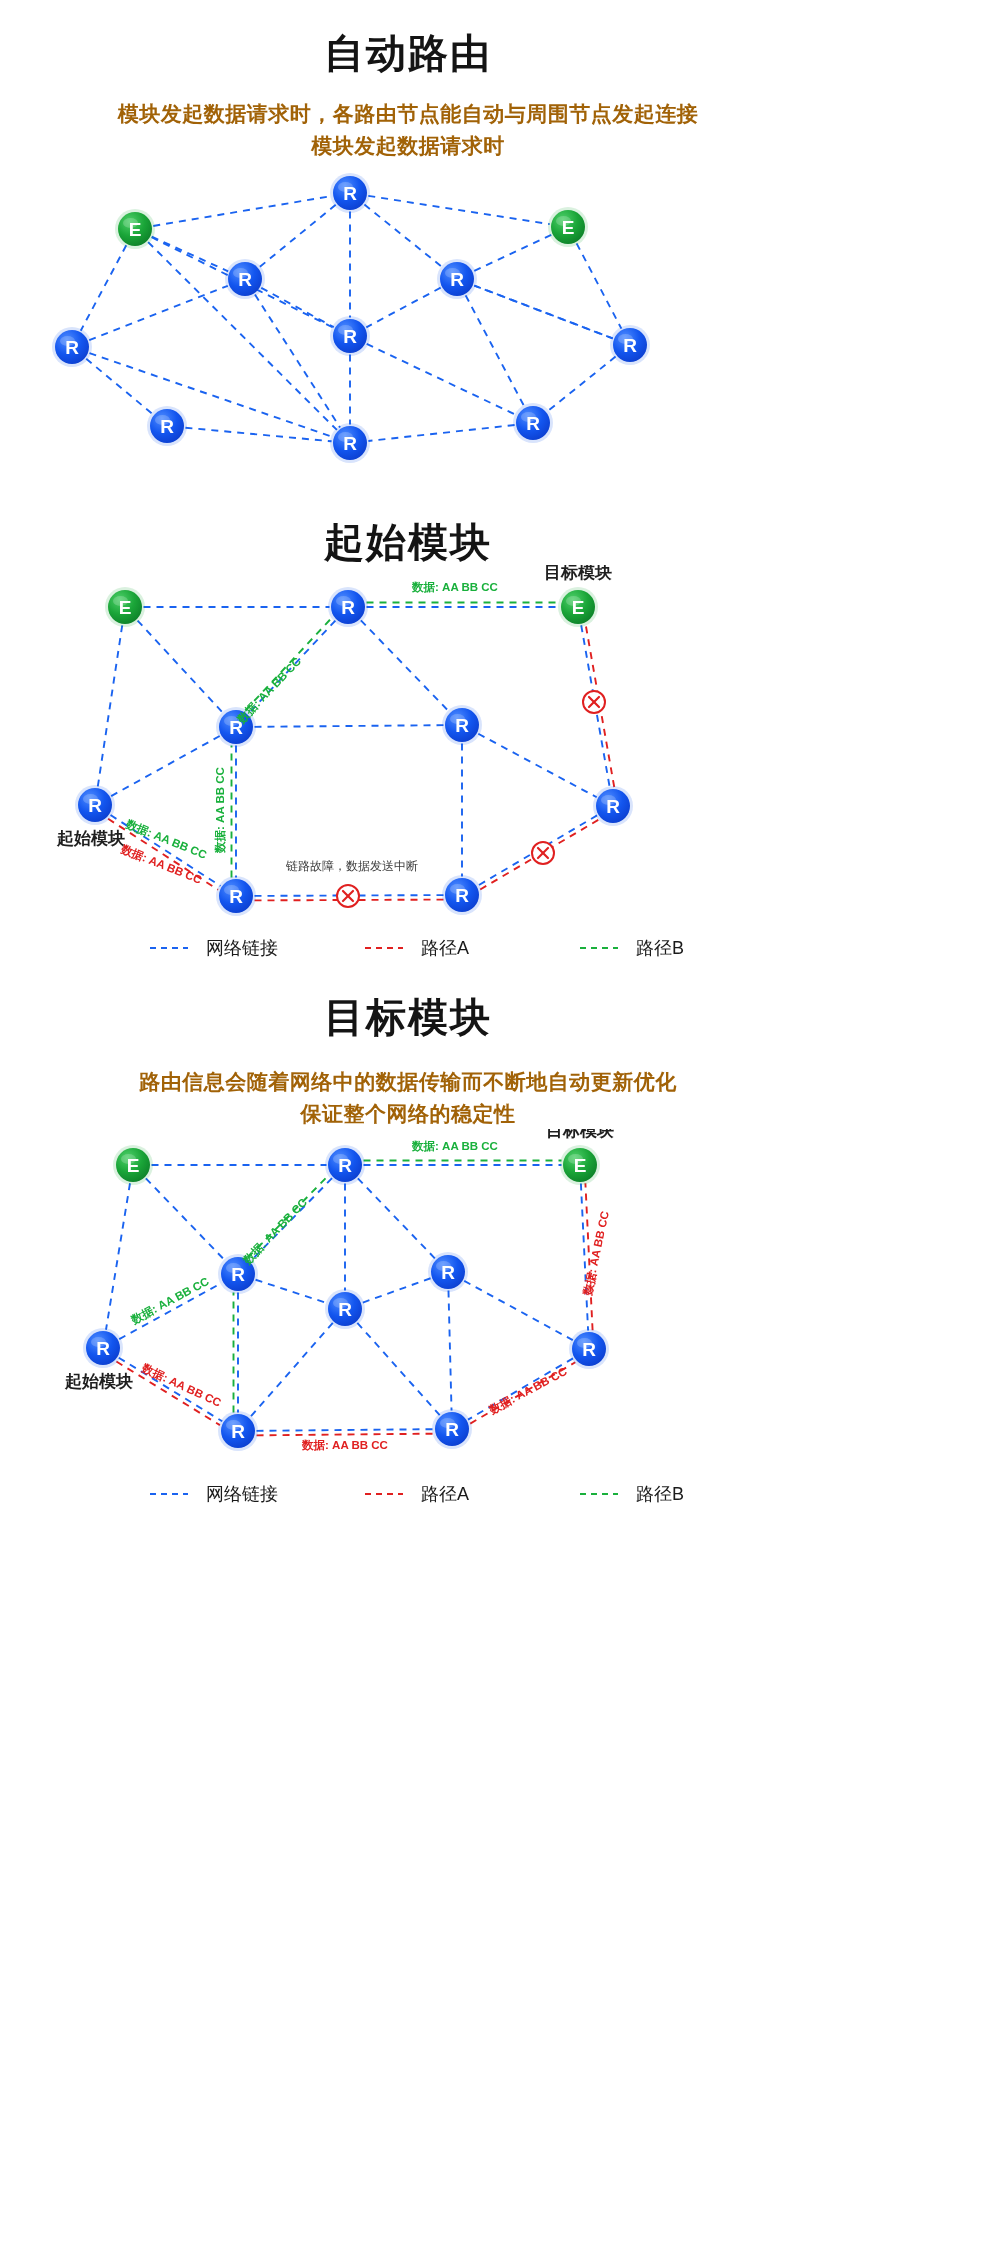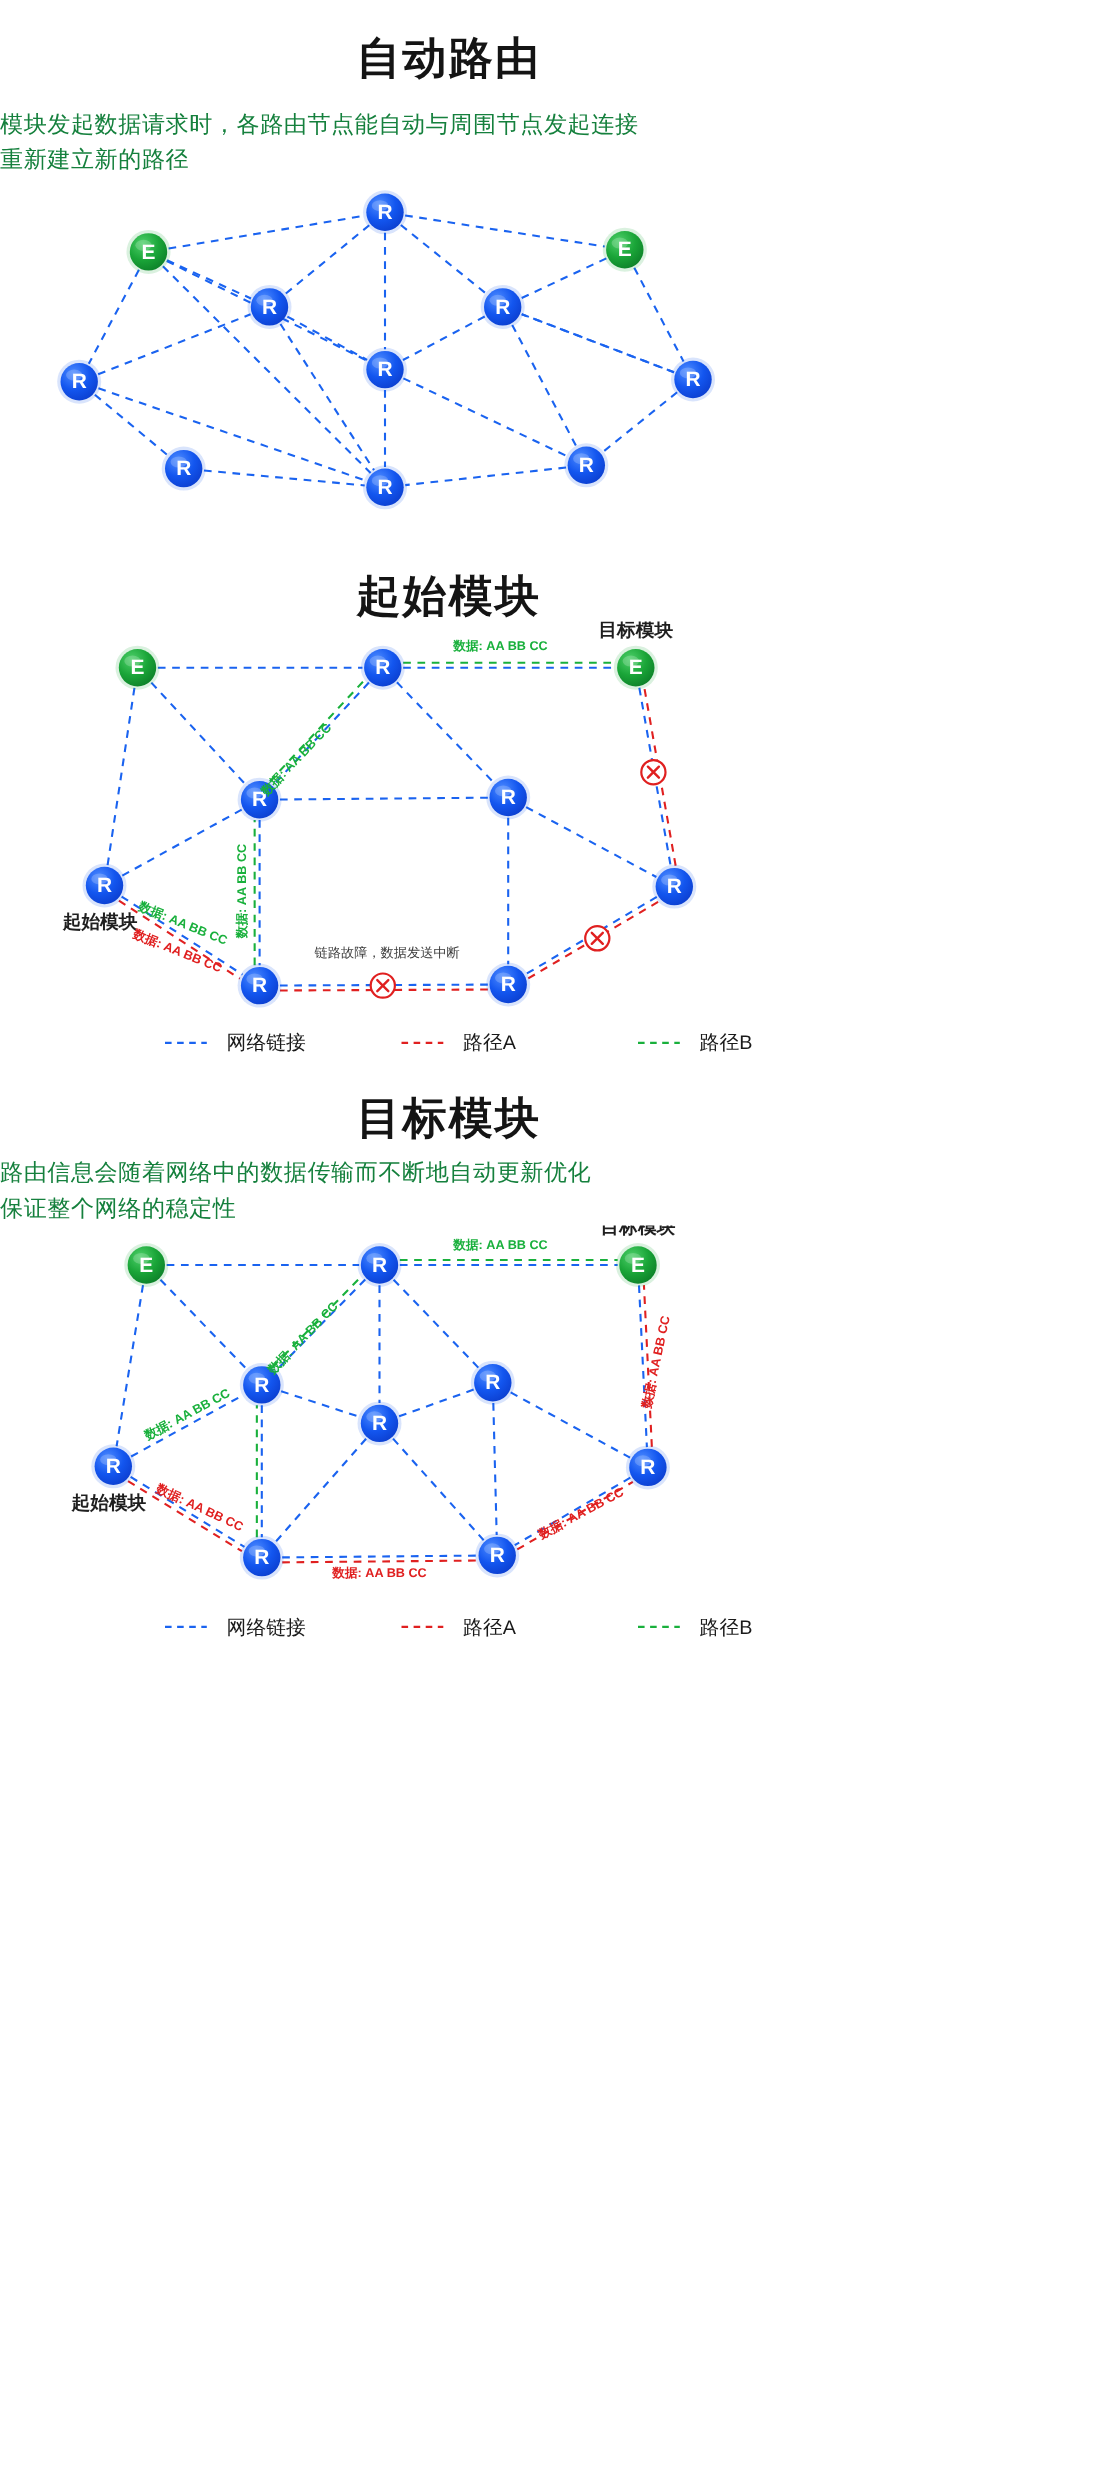--- a/index.html
+++ b/index.html
@@ -16,23 +16,24 @@
 
   .sec-title{
     text-align:center;
     font-size:40px;
     font-weight:bold;
     letter-spacing:2px;
     color:#141414;
     line-height:1.15;
   }
   .sec-sub{
+    text-align:center;
     font-size:21px;
-    font-weight:normal;
-    color:#15803d;
+    font-weight:bold;
+    color:#a16207;
     line-height:1.5;
     letter-spacing:0.5px;
   }
   .sec-sub span{display:block;}
 
   .diagram{position:relative;width:1000px;}
   .diagram svg{display:block;width:100%;height:100%;}
 
   
   .node-label{
@@ -68,21 +69,21 @@
 </style>
 </head>
 <body>
 
 <div class="page">
 
   <div class="section" style="padding-top:30px;">
     <div class="sec-title">自动路由</div>
     <div class="sec-sub" style="margin-top:22px;">
       <span>模块发起数据请求时，各路由节点能自动与周围节点发起连接</span>
-      <span>重新建立新的路径</span>
+      <span>模块发起数据请求时</span>
     </div>
 
     <div class="diagram" style="height:340px;">
       <svg id="svg-d1" viewBox="0 0 1000 340" preserveAspectRatio="xMidYMid meet">
           <defs>
             <radialGradient id="d1-rg" cx="35%" cy="28%" r="78%">
               <stop offset="0%" stop-color="#4d8bff"></stop>
               <stop offset="55%" stop-color="#1356ef"></stop>
               <stop offset="100%" stop-color="#0c3fd0"></stop>
             </radialGradient>
@@ -328,21 +329,21 @@
           <g>
             <line x1="580" y1="383" x2="618" y2="383" stroke="#19b03c" stroke-width="2" stroke-dasharray="6,5"></line>
             <text x="636" y="389" class="legend-text">路径B</text>
           </g>
         </svg>
     </div>
   </div>
 
   <div class="section" style="padding-top:4px;">
     <div class="sec-title">目标模块</div>
-    <div class="sec-sub" style="margin-top:11px;">
+    <div class="sec-sub" style="margin-top:26px;">
       <span>路由信息会随着网络中的数据传输而不断地自动更新优化</span>
       <span>保证整个网络的稳定性</span>
     </div>
 
     <div class="diagram" style="height:400px;">
       <svg id="svg-d3" viewBox="0 0 1000 400" preserveAspectRatio="xMidYMid meet">
           <defs>
             <radialGradient id="d3-rg" cx="35%" cy="28%" r="78%">
               <stop offset="0%" stop-color="#4d8bff"></stop>
               <stop offset="55%" stop-color="#1356ef"></stop>

